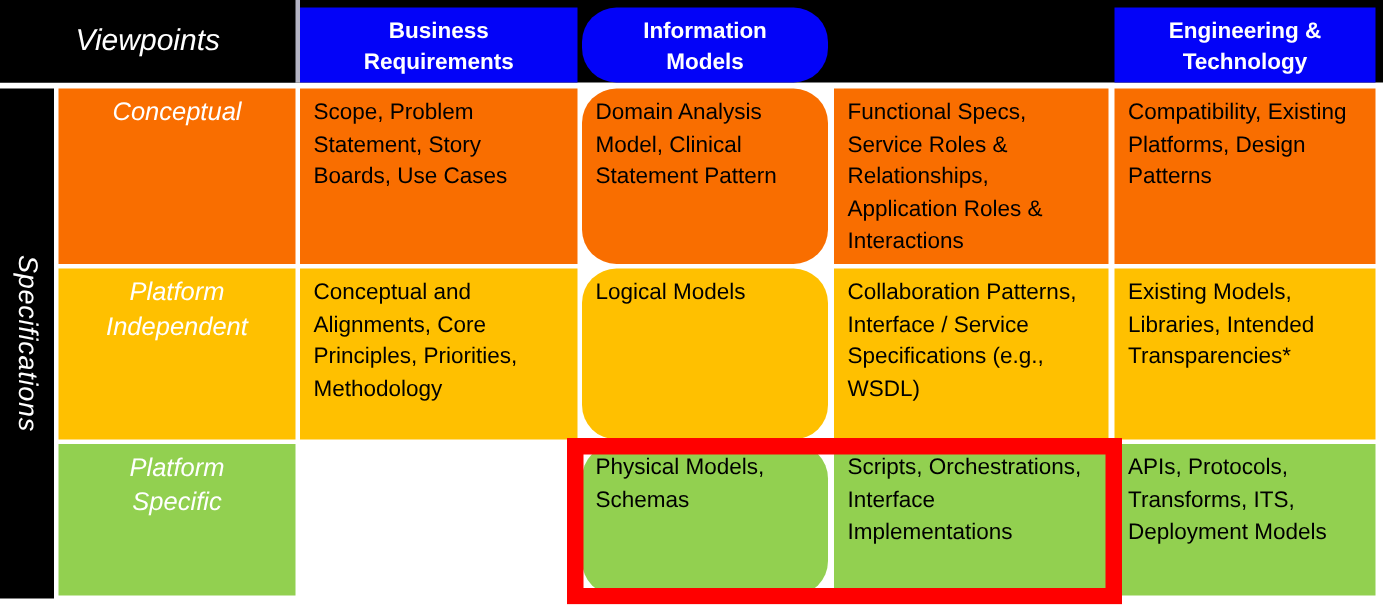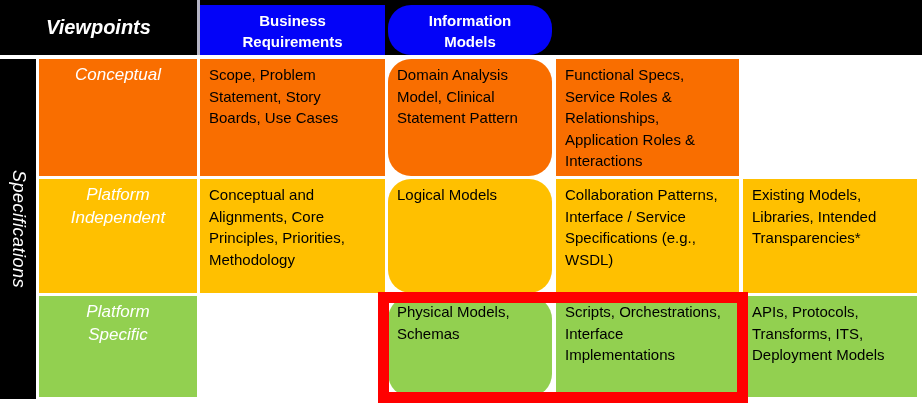--- a/index.html
+++ b/index.html
@@ -15,21 +15,21 @@
   .hdr-cell{
     top:5px;height:50px;background:var(--header_blue,#0303f8);
     color:#ffffff;font-weight:bold;font-size:15px;line-height:21px;
     text-align:center;white-space:pre-line;
     display:flex;align-items:flex-start;justify-content:center;
     padding-top:5px;
   }
   #viewpoints-cell{
     left:0;top:0;width:197px;height:55px;background:#000000;
     color:#ffffff;font-style:italic;font-size:20px;
-    display:flex;align-items:center;justify-content:center;font-weight:bold;
+    display:flex;align-items:center;justify-content:center;
   }
   #viewpoints-divider{left:197px;top:0;width:3px;height:55px;background:#b4b4c4;}
   
   #spec-sidebar{
     left:0;top:59px;width:36px;height:340px;background:#000000;
     display:flex;align-items:center;justify-content:center;
   }
   #spec-sidebar span{
     writing-mode:vertical-rl;text-orientation:mixed;
     color:#ffffff;font-style:italic;font-size:18px;letter-spacing:.5px;
@@ -67,34 +67,37 @@
   <div class="abs" id="header-strip"></div>
   <div class="abs" id="viewpoints-cell">
     <span>Viewpoints</span>
   </div>
   <div class="abs" id="viewpoints-divider"></div>
 
   <div class="abs hdr-cell c1">Business
 Requirements</div>
   <div class="abs hdr-cell c2">Information
 Models</div>
+  <div class="abs hdr-cell c4">Engineering &amp;
+Technology</div>
 
   <div class="abs" id="spec-sidebar">
     <span>Specifications</span>
   </div>
 
   <div class="abs rowhdr r1">Conceptual</div>
   <div class="abs rowhdr r2">Platform
 Independent</div>
   <div class="abs rowhdr r3">Platform
 Specific</div>
 
   <div class="abs cell r1 c1">Scope, Problem Statement, Story Boards, Use Cases</div>
   <div class="abs cell r1 c2">Domain Analysis Model, Clinical Statement Pattern</div>
   <div class="abs cell r1 c3">Functional Specs, Service Roles &amp; Relationships, Application Roles &amp; Interactions</div>
+  <div class="abs cell r1 c4">Compatibility, Existing Platforms, Design Patterns</div>
 
   <div class="abs cell r2 c1">Conceptual and Alignments,  Core Principles, Priorities, Methodology</div>
   <div class="abs cell r2 c2">Logical Models</div>
   <div class="abs cell r2 c3">Collaboration Patterns, Interface / Service Specifications  (e.g., WSDL)</div>
   <div class="abs cell r2 c4">Existing Models, Libraries, Intended Transparencies*</div>
 
   <div class="abs cell r3 c2">Physical Models, Schemas</div>
   <div class="abs cell r3 c3">Scripts, Orchestrations, Interface Implementations</div>
   <div class="abs cell r3 c4">APIs, Protocols, Transforms, ITS, Deployment Models</div>
 

